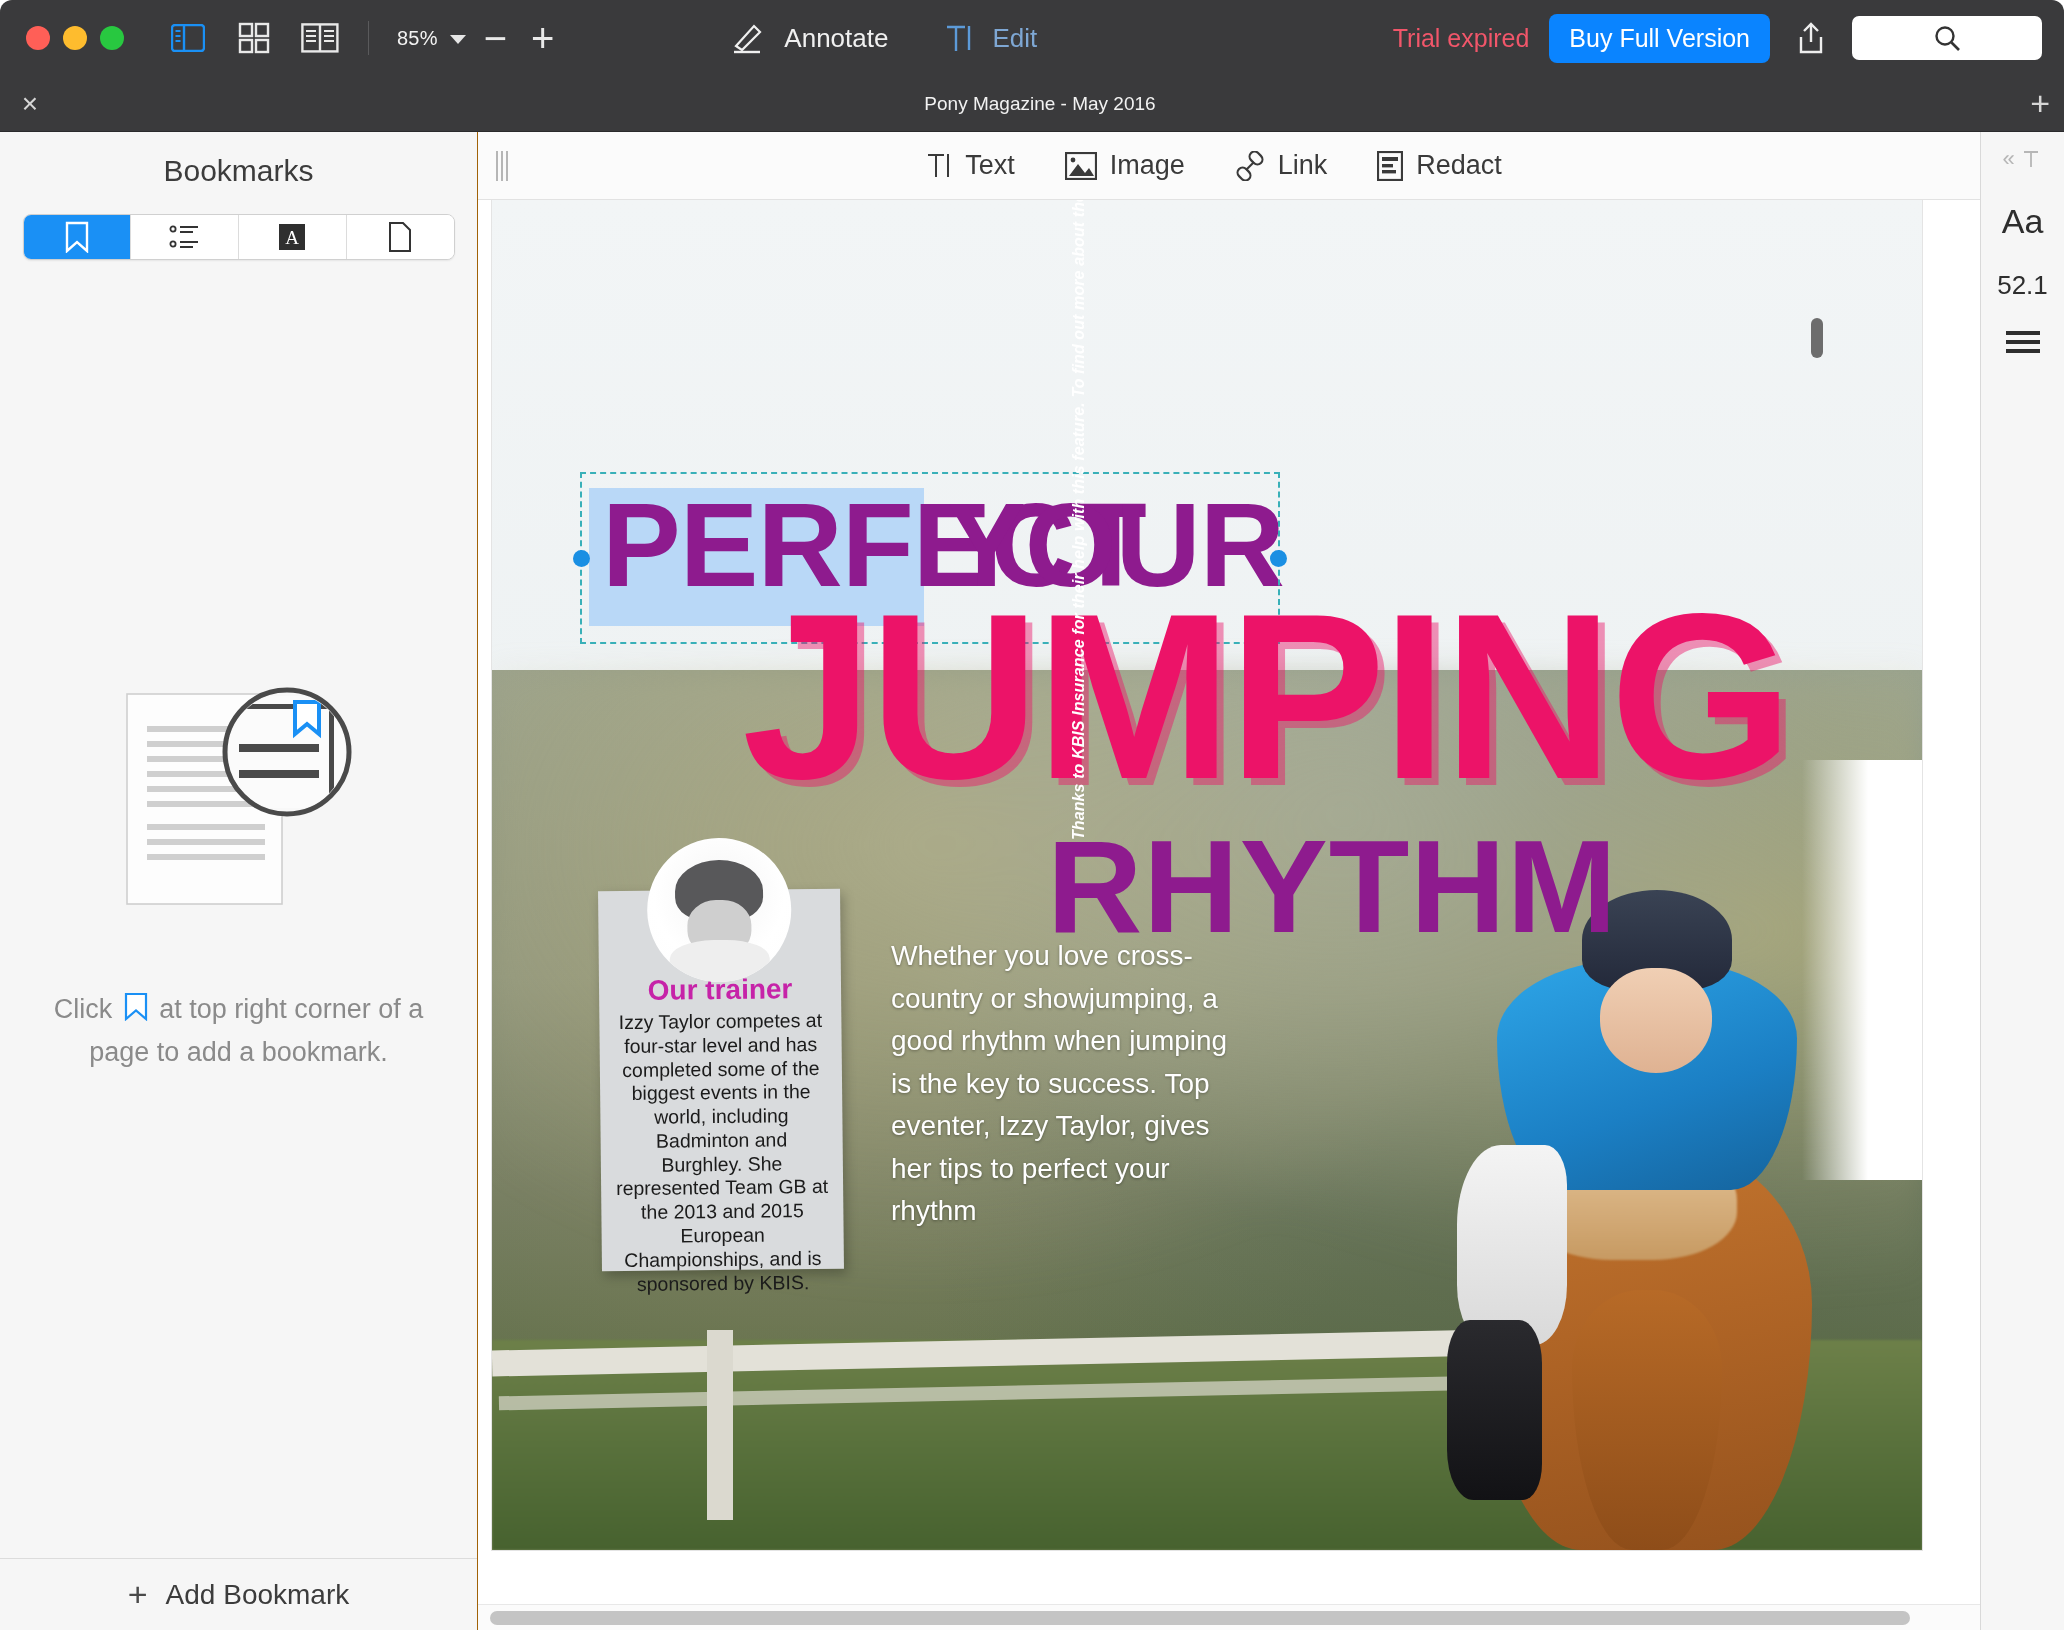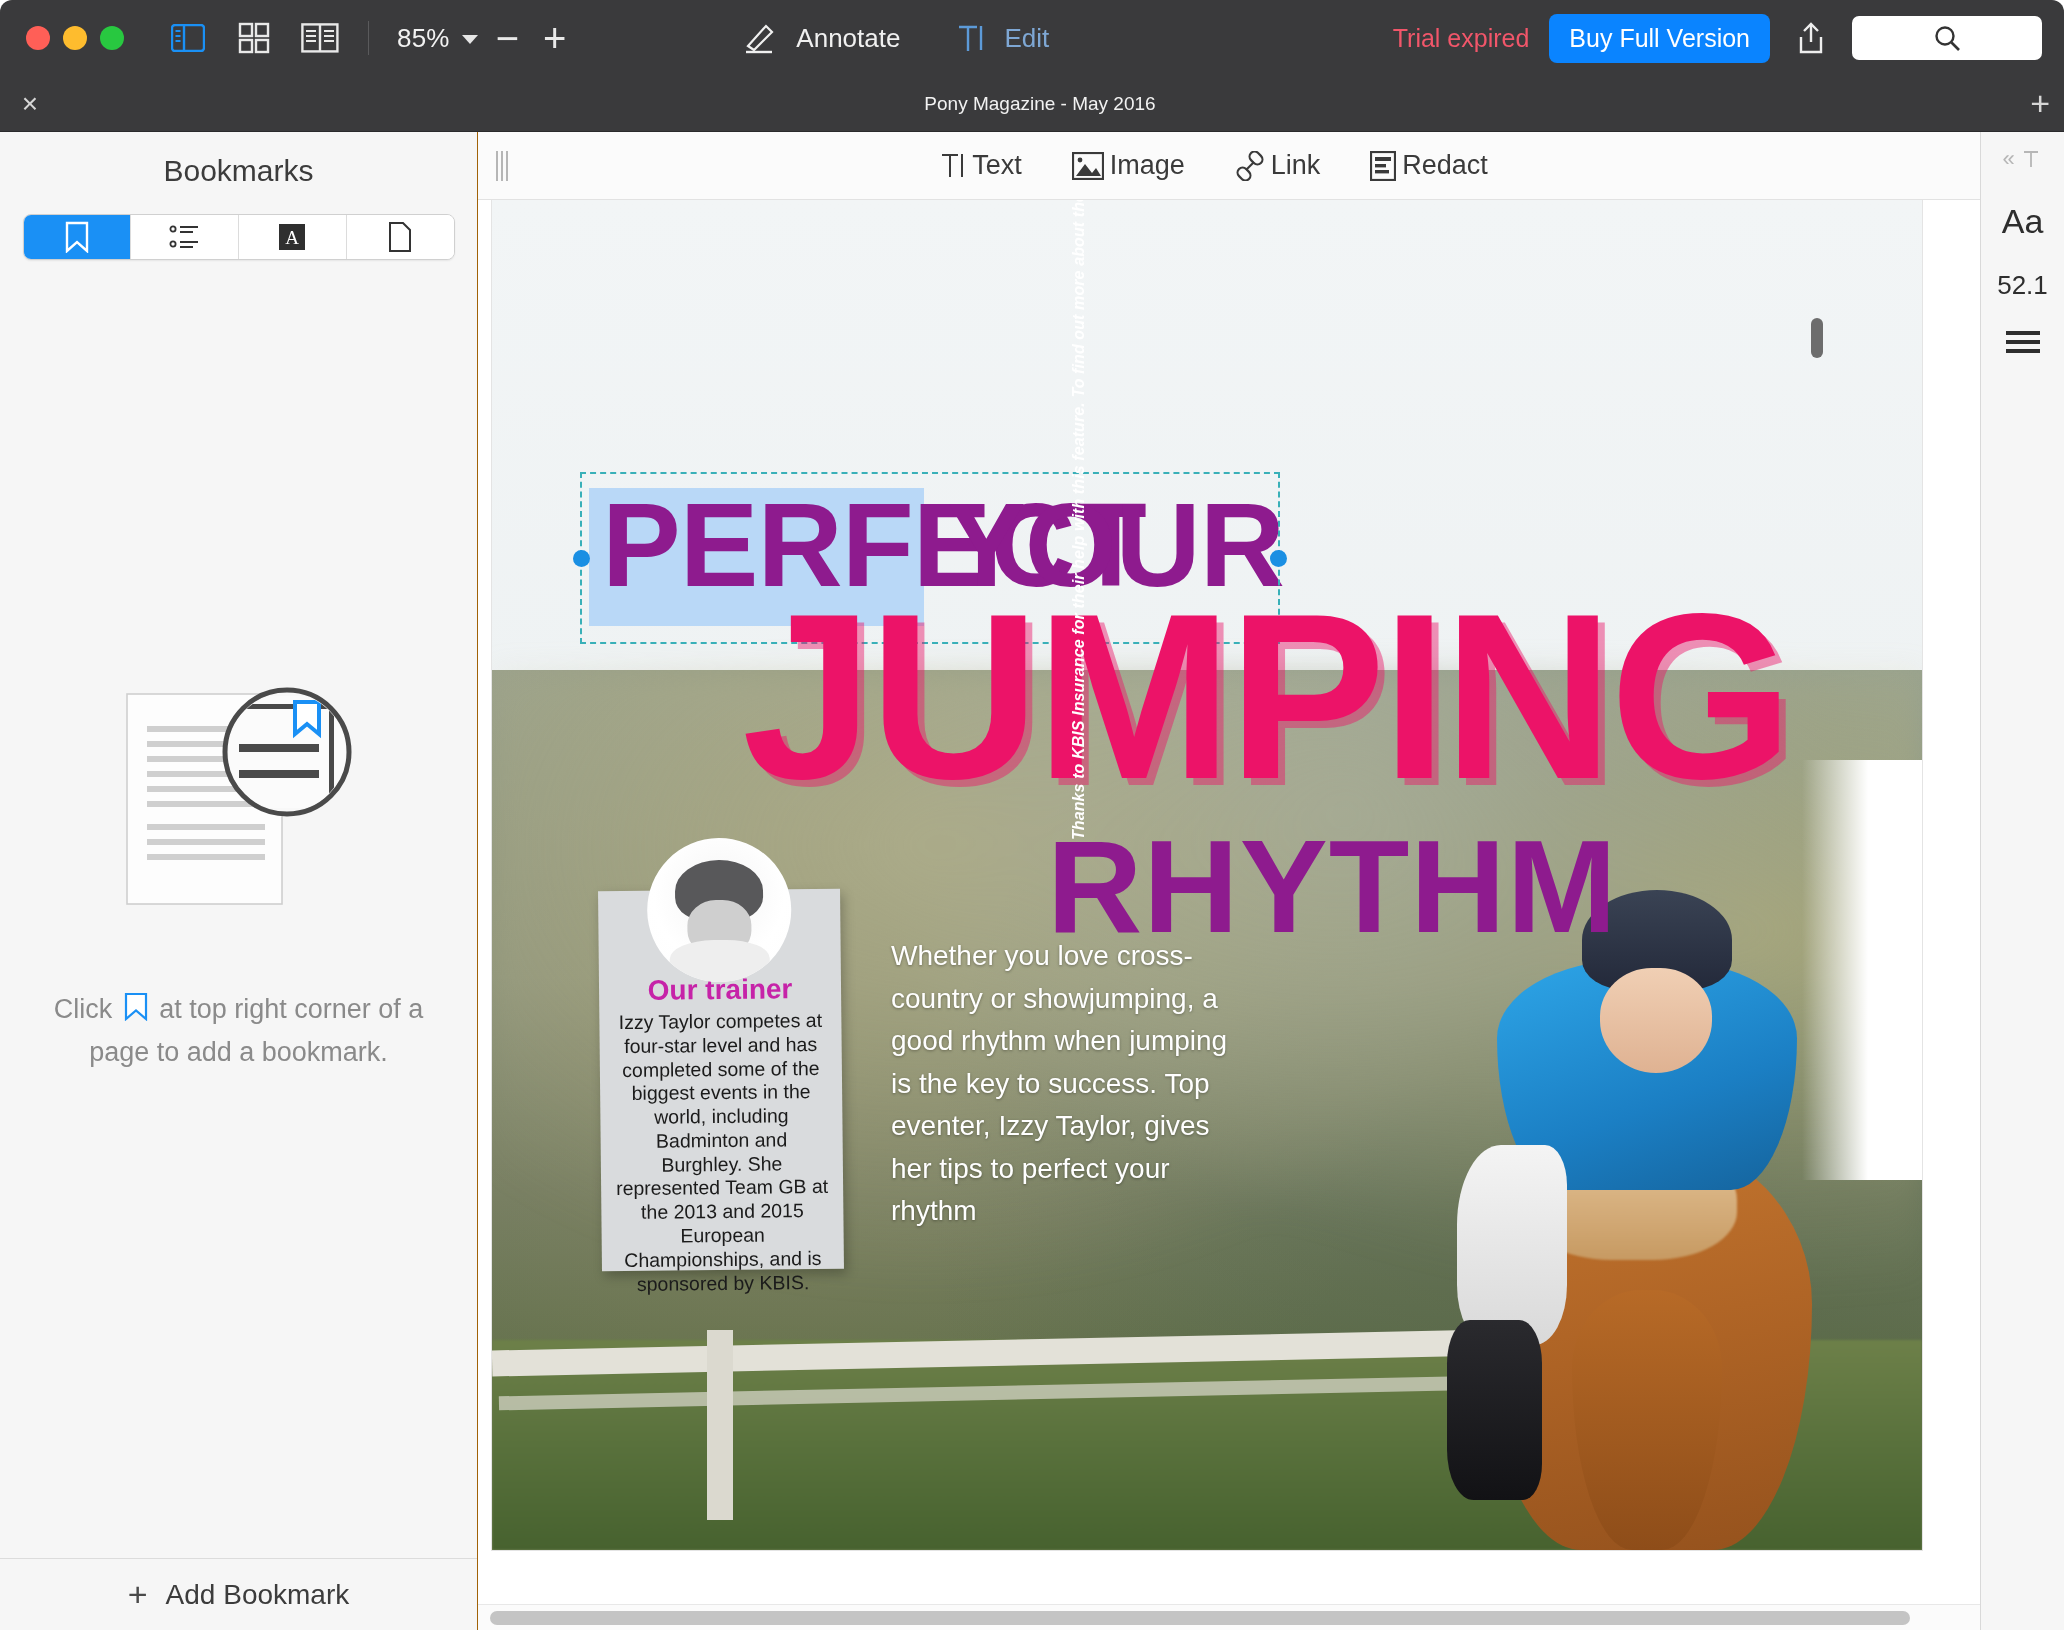--- a/index.html
+++ b/index.html
@@ -23,21 +23,21 @@
   .dot { width: 24px; height: 24px; border-radius: 50%; }
   .dot.r { background: #ff5f57; }
   .dot.y { background: #febc2e; }
   .dot.g { background: #28c840; }
 
   .tb-icons { display: flex; align-items: center; gap: 26px; margin-left: 44px; }
   .tb-ico { width: 40px; height: 38px; display: flex; align-items: center; justify-content: center; cursor: default; }
   .tb-sep { width: 1px; height: 34px; background: #5a5a5c; margin-left: 28px; }
 
   .zoomgrp { display: flex; align-items: center; gap: 12px; margin-left: 28px; }
-  .zoom-val { color: #f2f2f2; font-size: 26px; letter-spacing: .2px; }
+  .zoom-val { color: #f2f2f2; font-size: 20px; letter-spacing: .2px; }
   .chev-d { width: 0; height: 0; border-left: 8px solid transparent; border-right: 8px solid transparent; border-top: 9px solid #e6e6e6; margin-top: 3px; }
   .pm { color: #e9e9e9; font-size: 40px; font-weight: 300; line-height: 1; padding: 0 6px; }
 
   .center-tools { display: flex; align-items: center; gap: 56px; margin-left: 170px; }
   .ctool { display: flex; align-items: center; gap: 20px; }
   .ctool .lbl { font-size: 26px; color: #f0f0f0; }
   .ctool.dim .lbl { color: #7ea7d4; }
 
   .right-grp { display: flex; align-items: center; gap: 20px; margin-left: auto; margin-right: 22px; }
   .trial { color: #f1566a; font-size: 25px; }
@@ -95,21 +95,21 @@
 
   
   .docarea { flex: 1; position: relative; background: #ffffff; display: flex; flex-direction: column; }
   .edit-toolbar {
     height: 68px; background: #fbfbfb; border-bottom: 1px solid #e2e2e2;
     display: flex; align-items: center; position: relative;
   }
   .grip { margin-left: 18px; display: flex; gap: 3px; }
   .grip i { display: block; width: 2px; height: 30px; background: #b6b6b6; }
   .etools { display: flex; gap: 50px; margin: 0 auto; padding-right: 60px; }
-  .etool { display: flex; align-items: center; gap: 6px; cursor: pointer; }
+  .etool { display: flex; align-items: center; gap: 13px; cursor: pointer; }
   .etool .lbl { font-size: 27px; color: #3a3a3a; }
 
   .pageview { flex: 1; position: relative; overflow: hidden; background: #fff; }
   .page {
     position: absolute; left: 14px; top: 0; width: 1430px; height: 1350px;
     background: #eef1f2; overflow: hidden;
     box-shadow: 0 0 0 1px #e4e4e4;
   }
 
   

